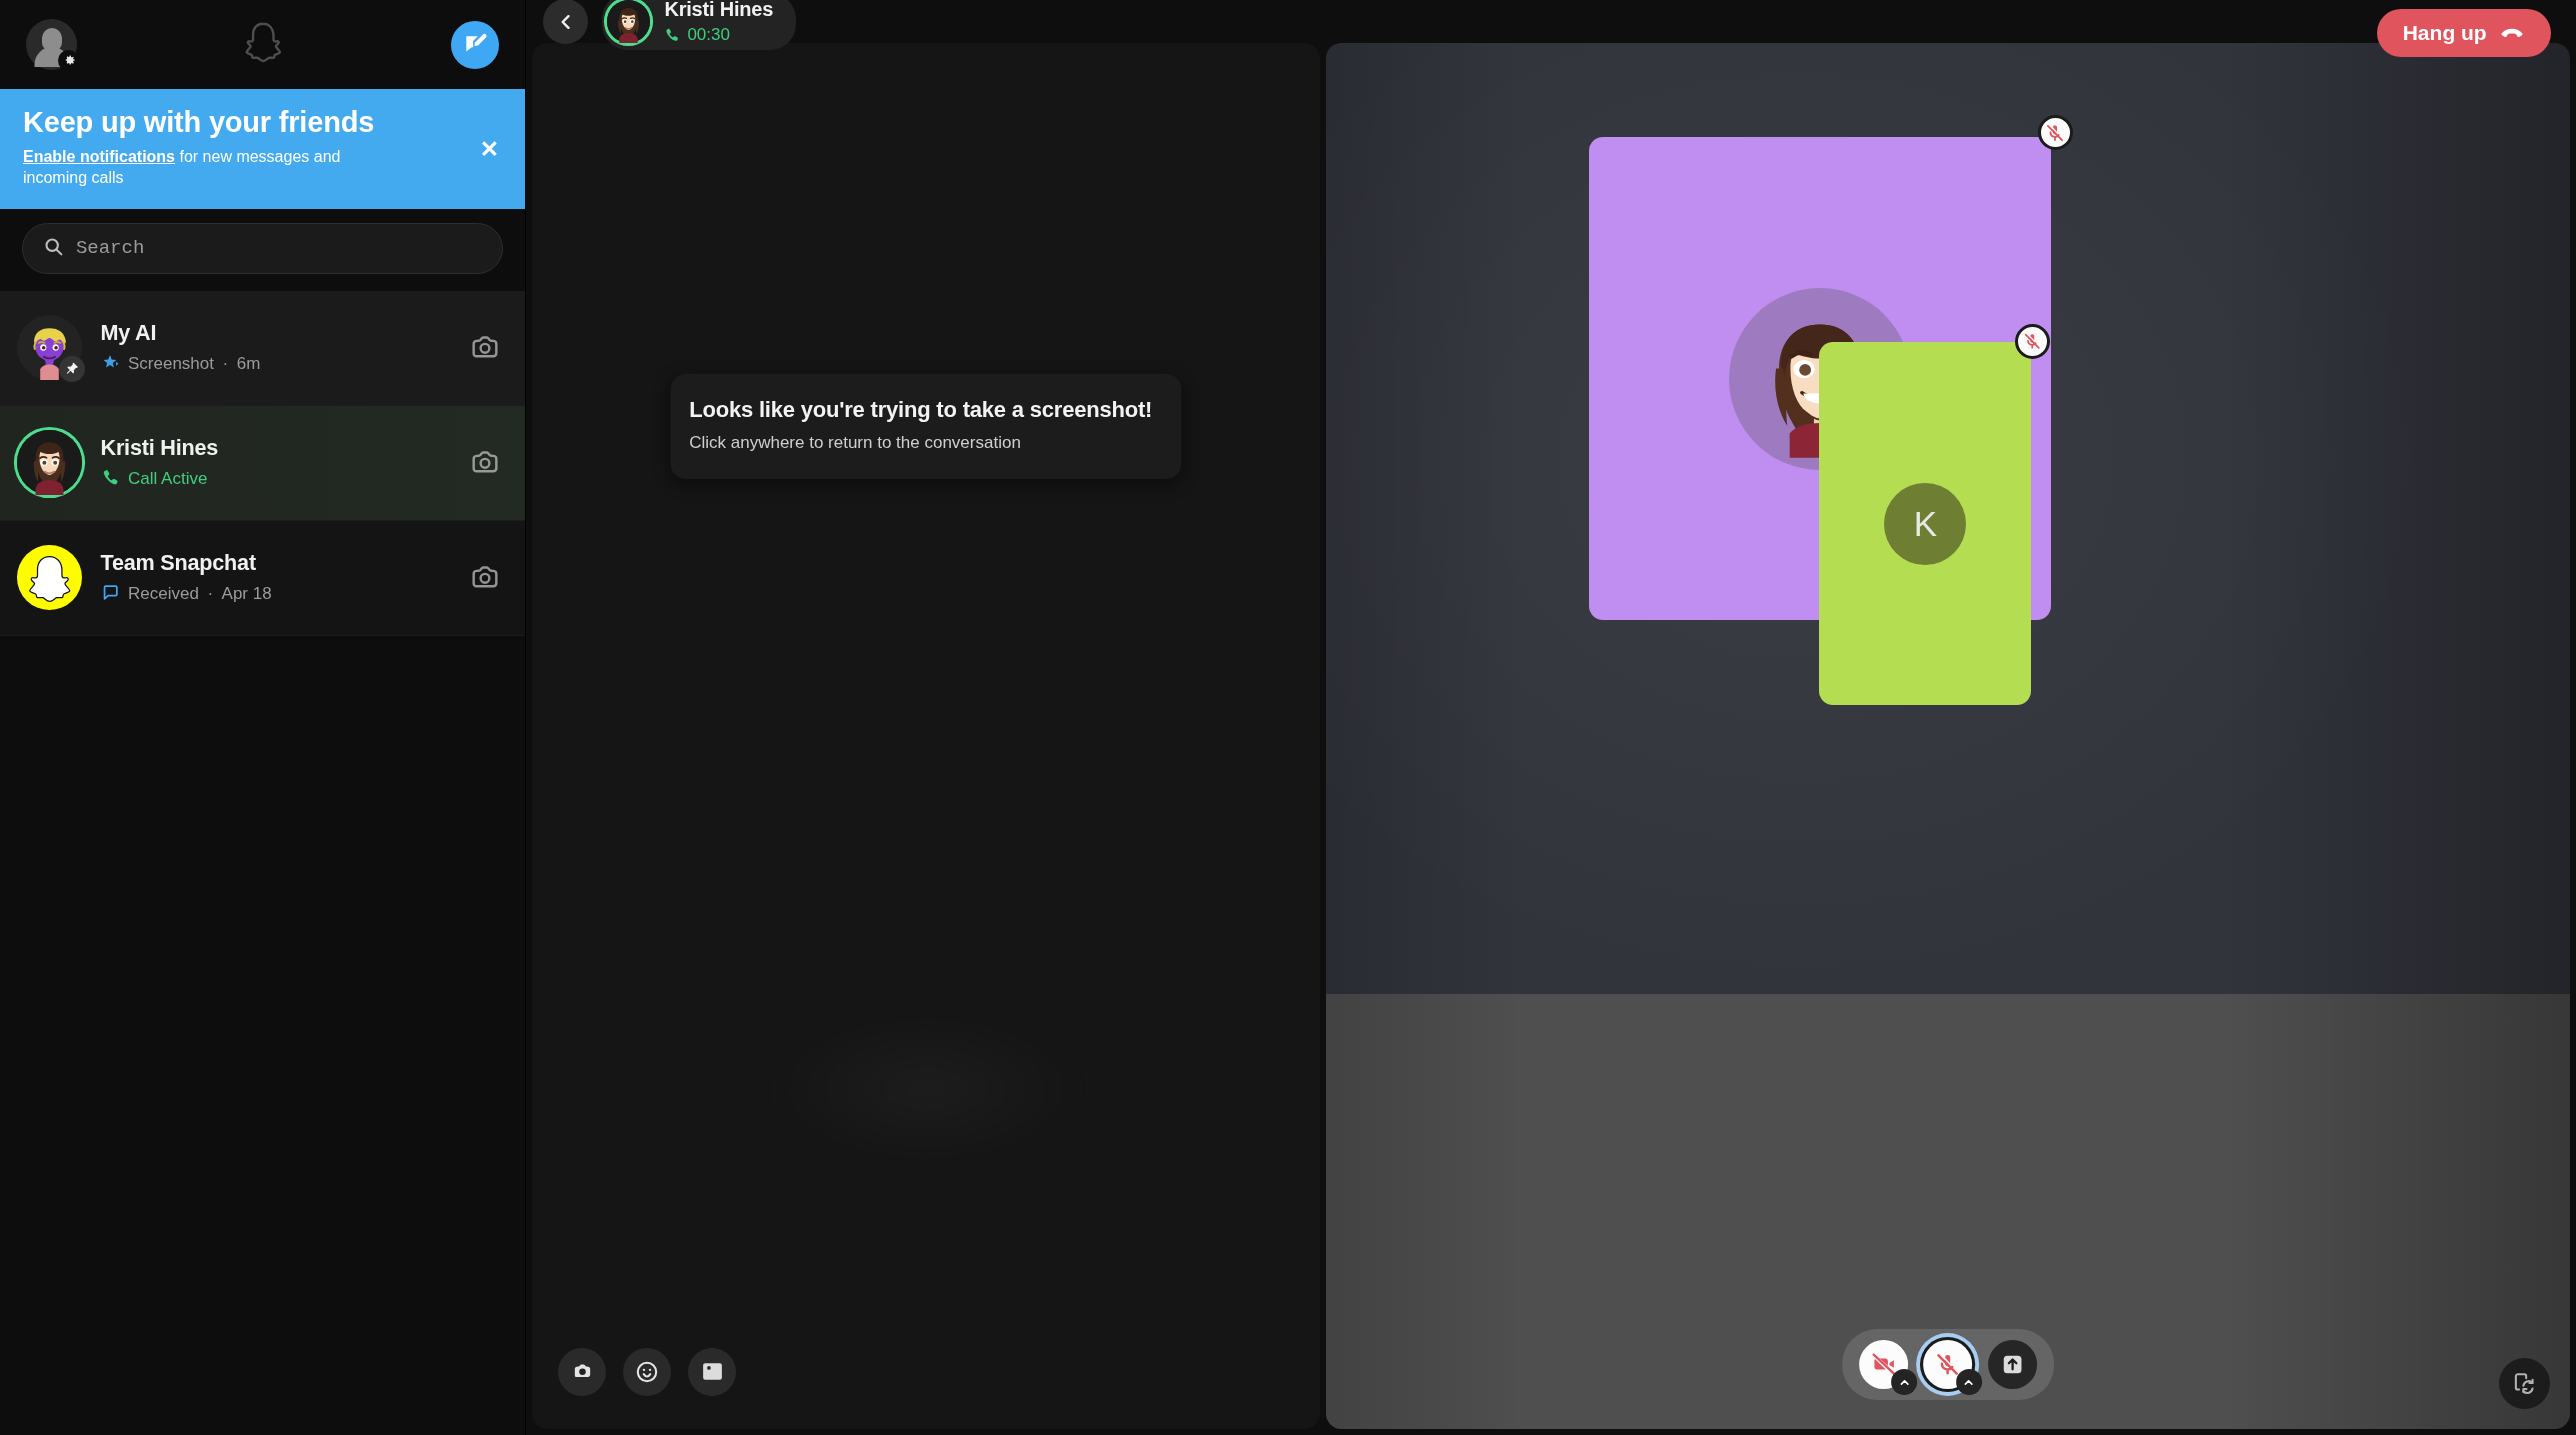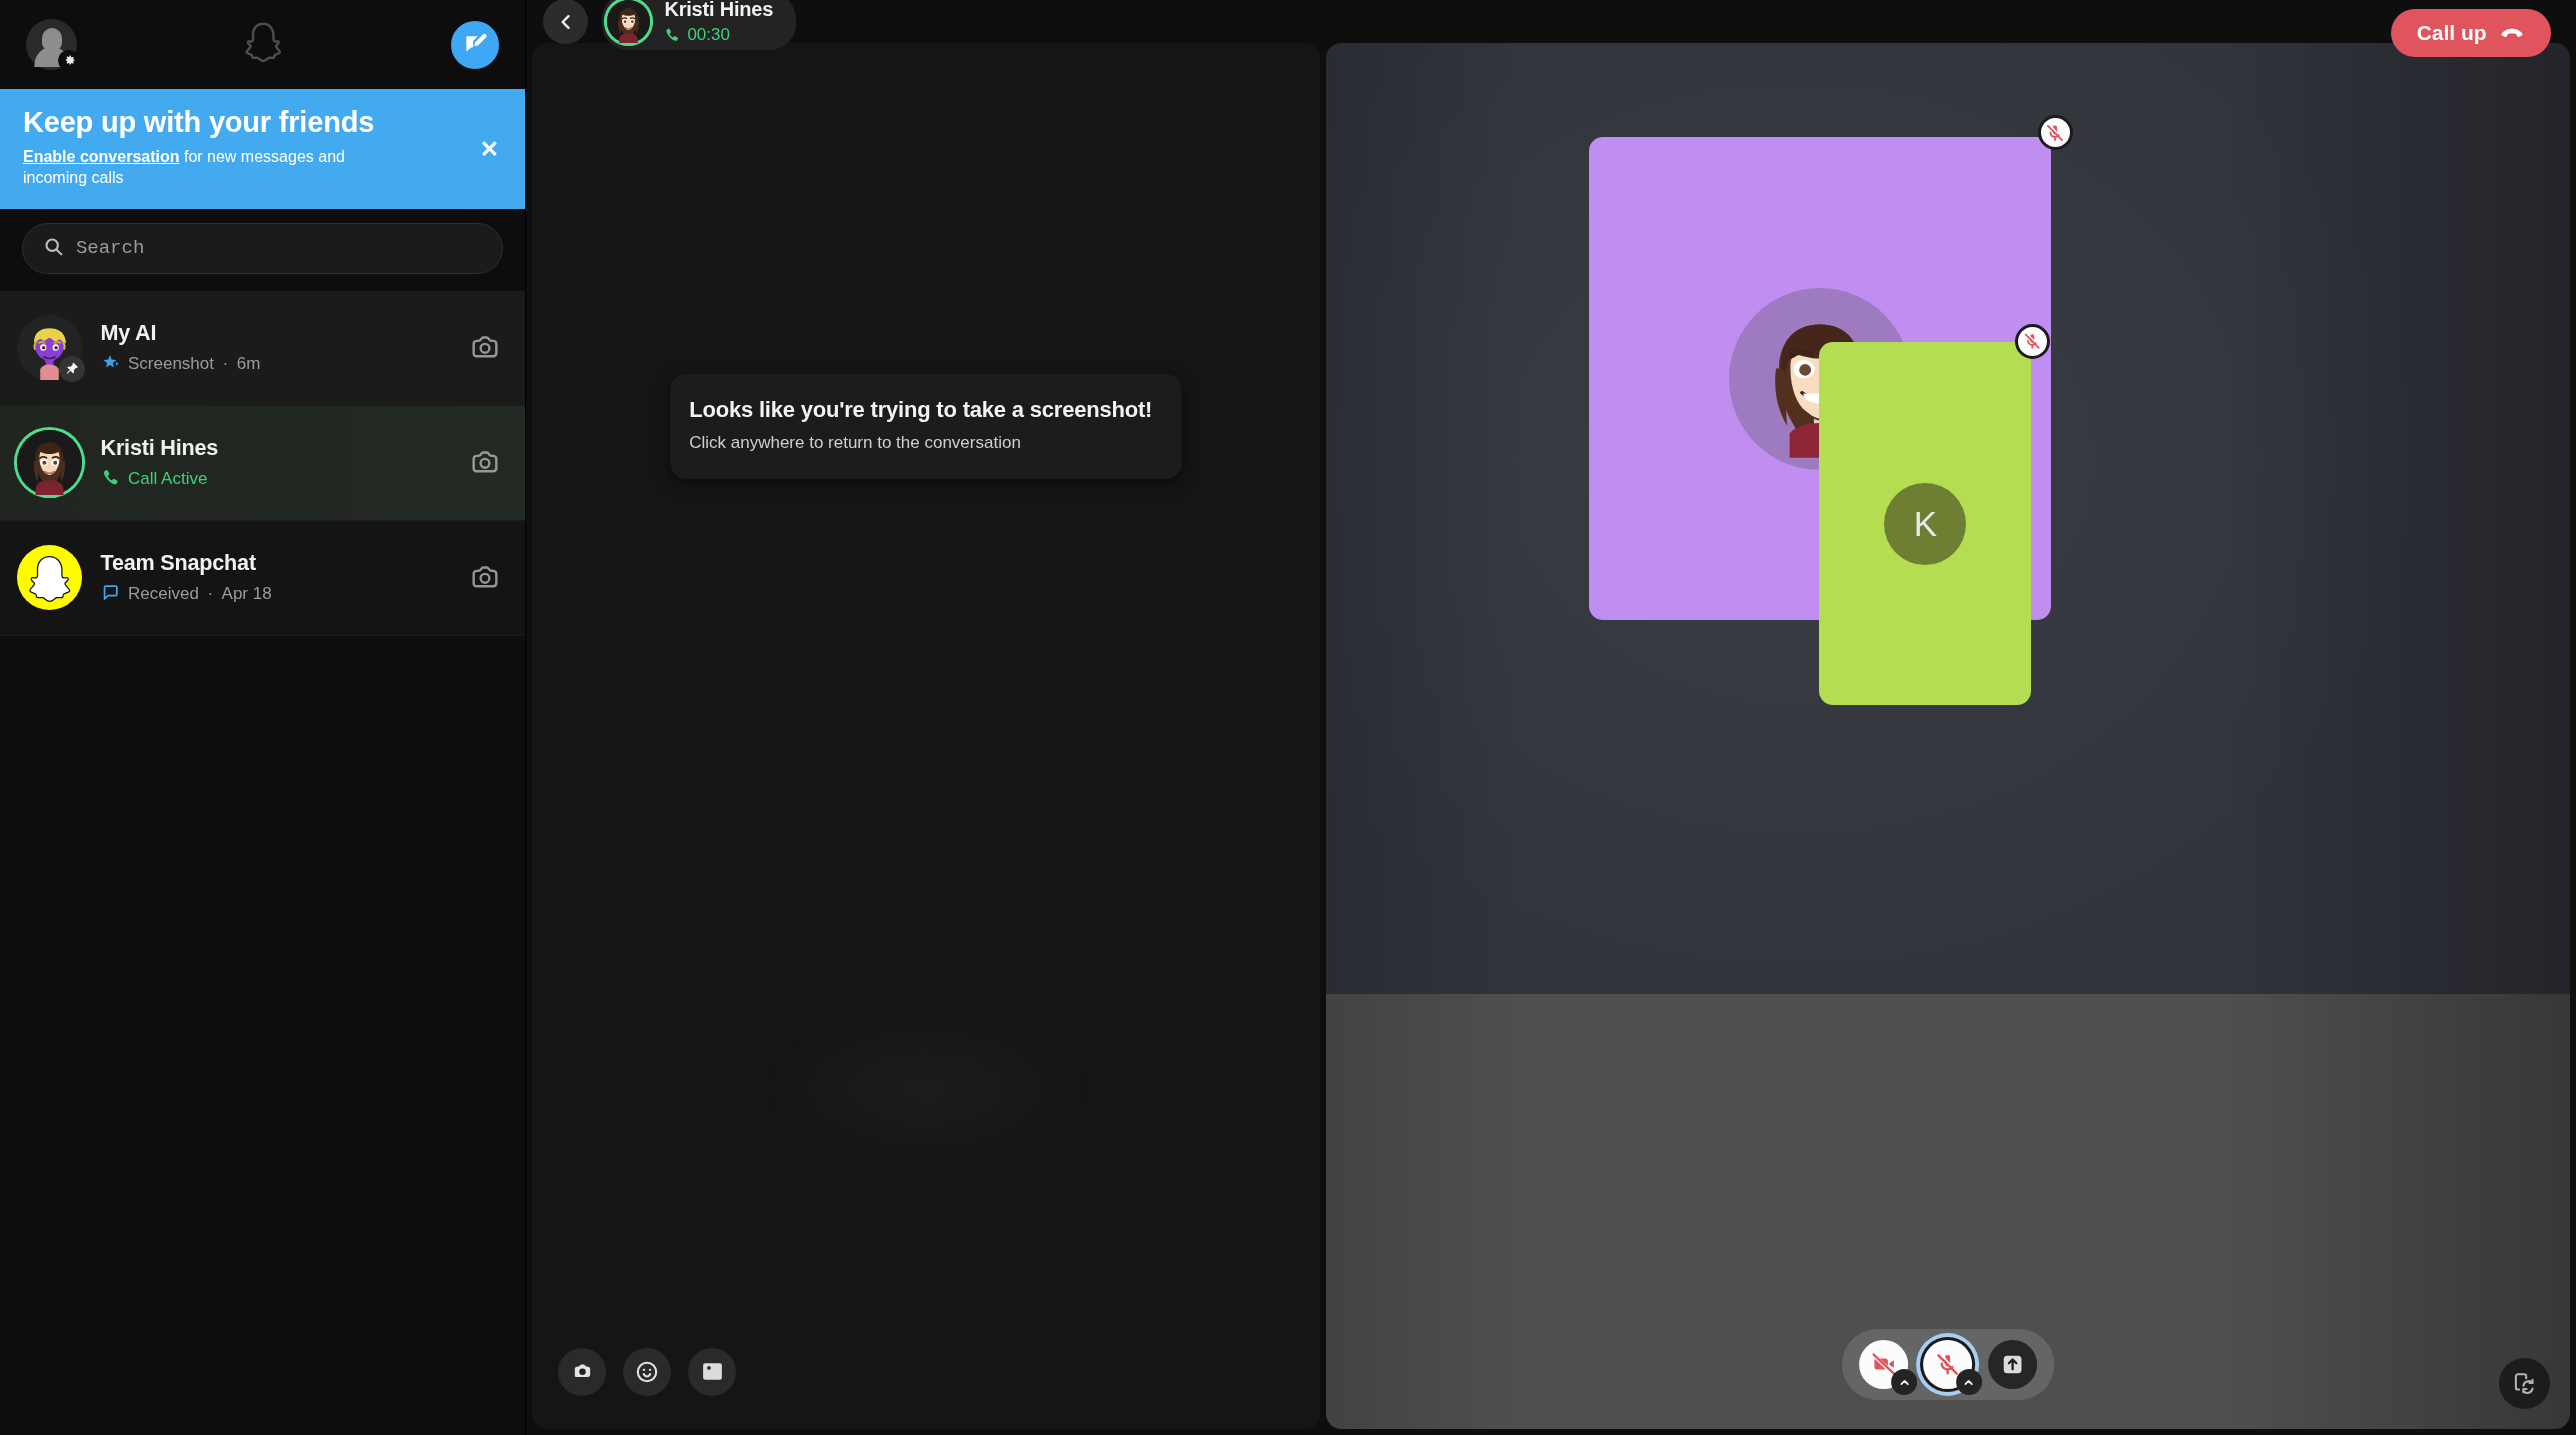--- a/index.html
+++ b/index.html
@@ -272,21 +272,21 @@
       <div class="compose-btn">
         <svg width="26" height="26" viewBox="0 0 24 24">
           <path d="M4 4h10.5l-4.2 4.2V14H9l-5 4V4z" fill="#fff"></path>
           <path d="M19.4 2.4a1.9 1.9 0 012.7 2.7L14.8 12.4 11.4 13l.6-3.4 7.4-7.2z" fill="#fff"></path>
         </svg>
       </div>
     </div>
 
     <div class="notif">
       <div class="notif-title">Keep up with your friends</div>
-      <div class="notif-body"><a>Enable conversation</a><span> for new messages and incoming calls</span></div>
+      <div class="notif-body"><a>Enable notifications</a><span> for new messages and incoming calls</span></div>
       <div class="notif-close">✕</div>
     </div>
 
     <div class="search-wrap">
       <div class="search-box">
         <span>
           <svg width="21" height="21" viewBox="0 0 24 24" fill="none" stroke="#bdbdbd" stroke-width="2.4">
             <circle cx="10.5" cy="10.5" r="6.5"></circle>
               <path d="M15.3 15.3L21 21" stroke-linecap="round"></path>
           </svg>
@@ -571,21 +571,21 @@
               <path d="M6.6 2.8c.7-.3 1.5 0 1.9.7l1.8 3.2c.4.7.2 1.5-.4 2l-1.2 1c-.2.2-.3.5-.2.8.5 1.5 2.4 3.9 4.5 5 .3.1.6.1.8-.1l1.1-1.1c.5-.5 1.3-.7 2-.3l3.2 1.8c.7.4 1 1.2.7 1.9l-.7 1.7c-.4.9-1.3 1.5-2.3 1.4C13 20.3 5 13 3.6 6.3c-.2-1 .3-2 1.2-2.5z"></path>
             </svg>
           </span>
           <span>00:30</span>
         </div>
       </div>
     </div>
   </div>
 
   <button class="hangup">
-    <span>Call up</span>
+    <span>Hang up</span>
     <span style="display:flex">
       <svg width="26" height="26" viewBox="0 0 24 24" fill="#fff">
         <path d="M12 8c-4.1 0-7.6 1.8-9.4 4.3-.5.7-.3 1.7.5 2.1l2 1.1c.7.4 1.6.1 2-.6l.9-1.6c.2-.3.5-.5.9-.6 1-.2 2-.3 3.1-.3s2.1.1 3.1.3c.4.1.7.3.9.6l.9 1.6c.4.7 1.3 1 2 .6l2-1.1c.8-.4 1-1.4.5-2.1C19.6 9.8 16.1 8 12 8z"></path>
       </svg>
     </span>
   </button>
 
 </div>
 
 

